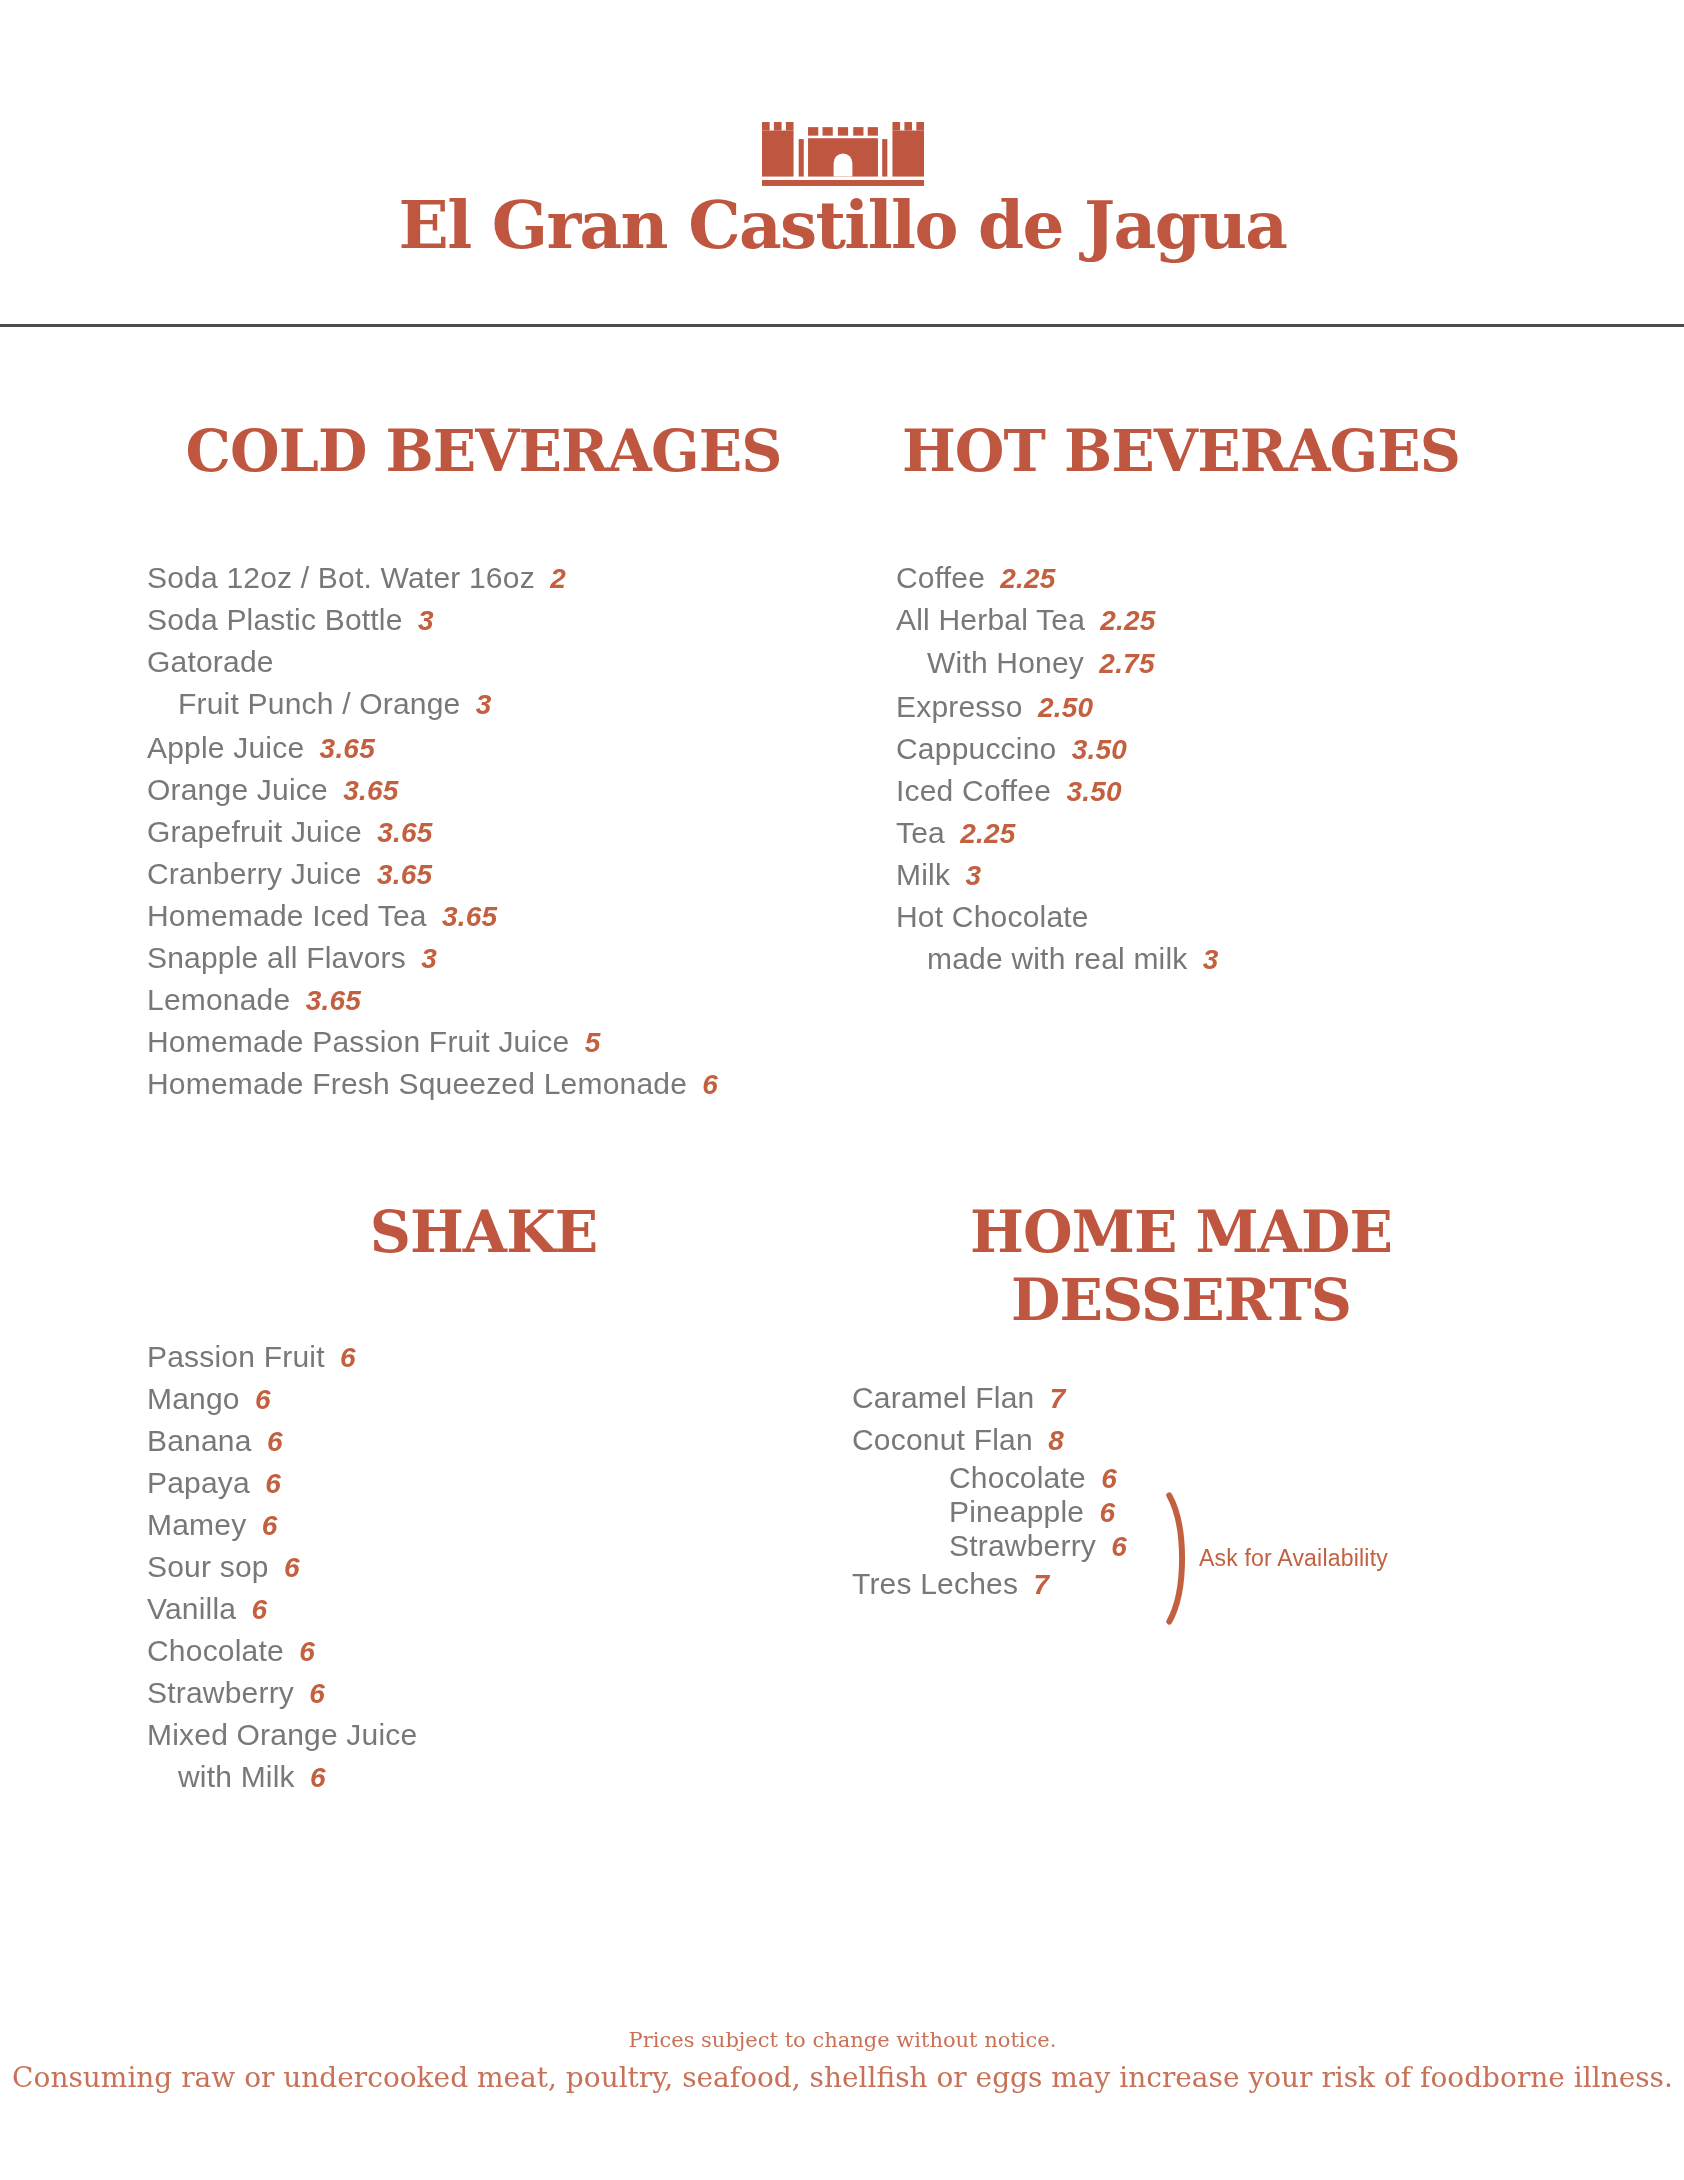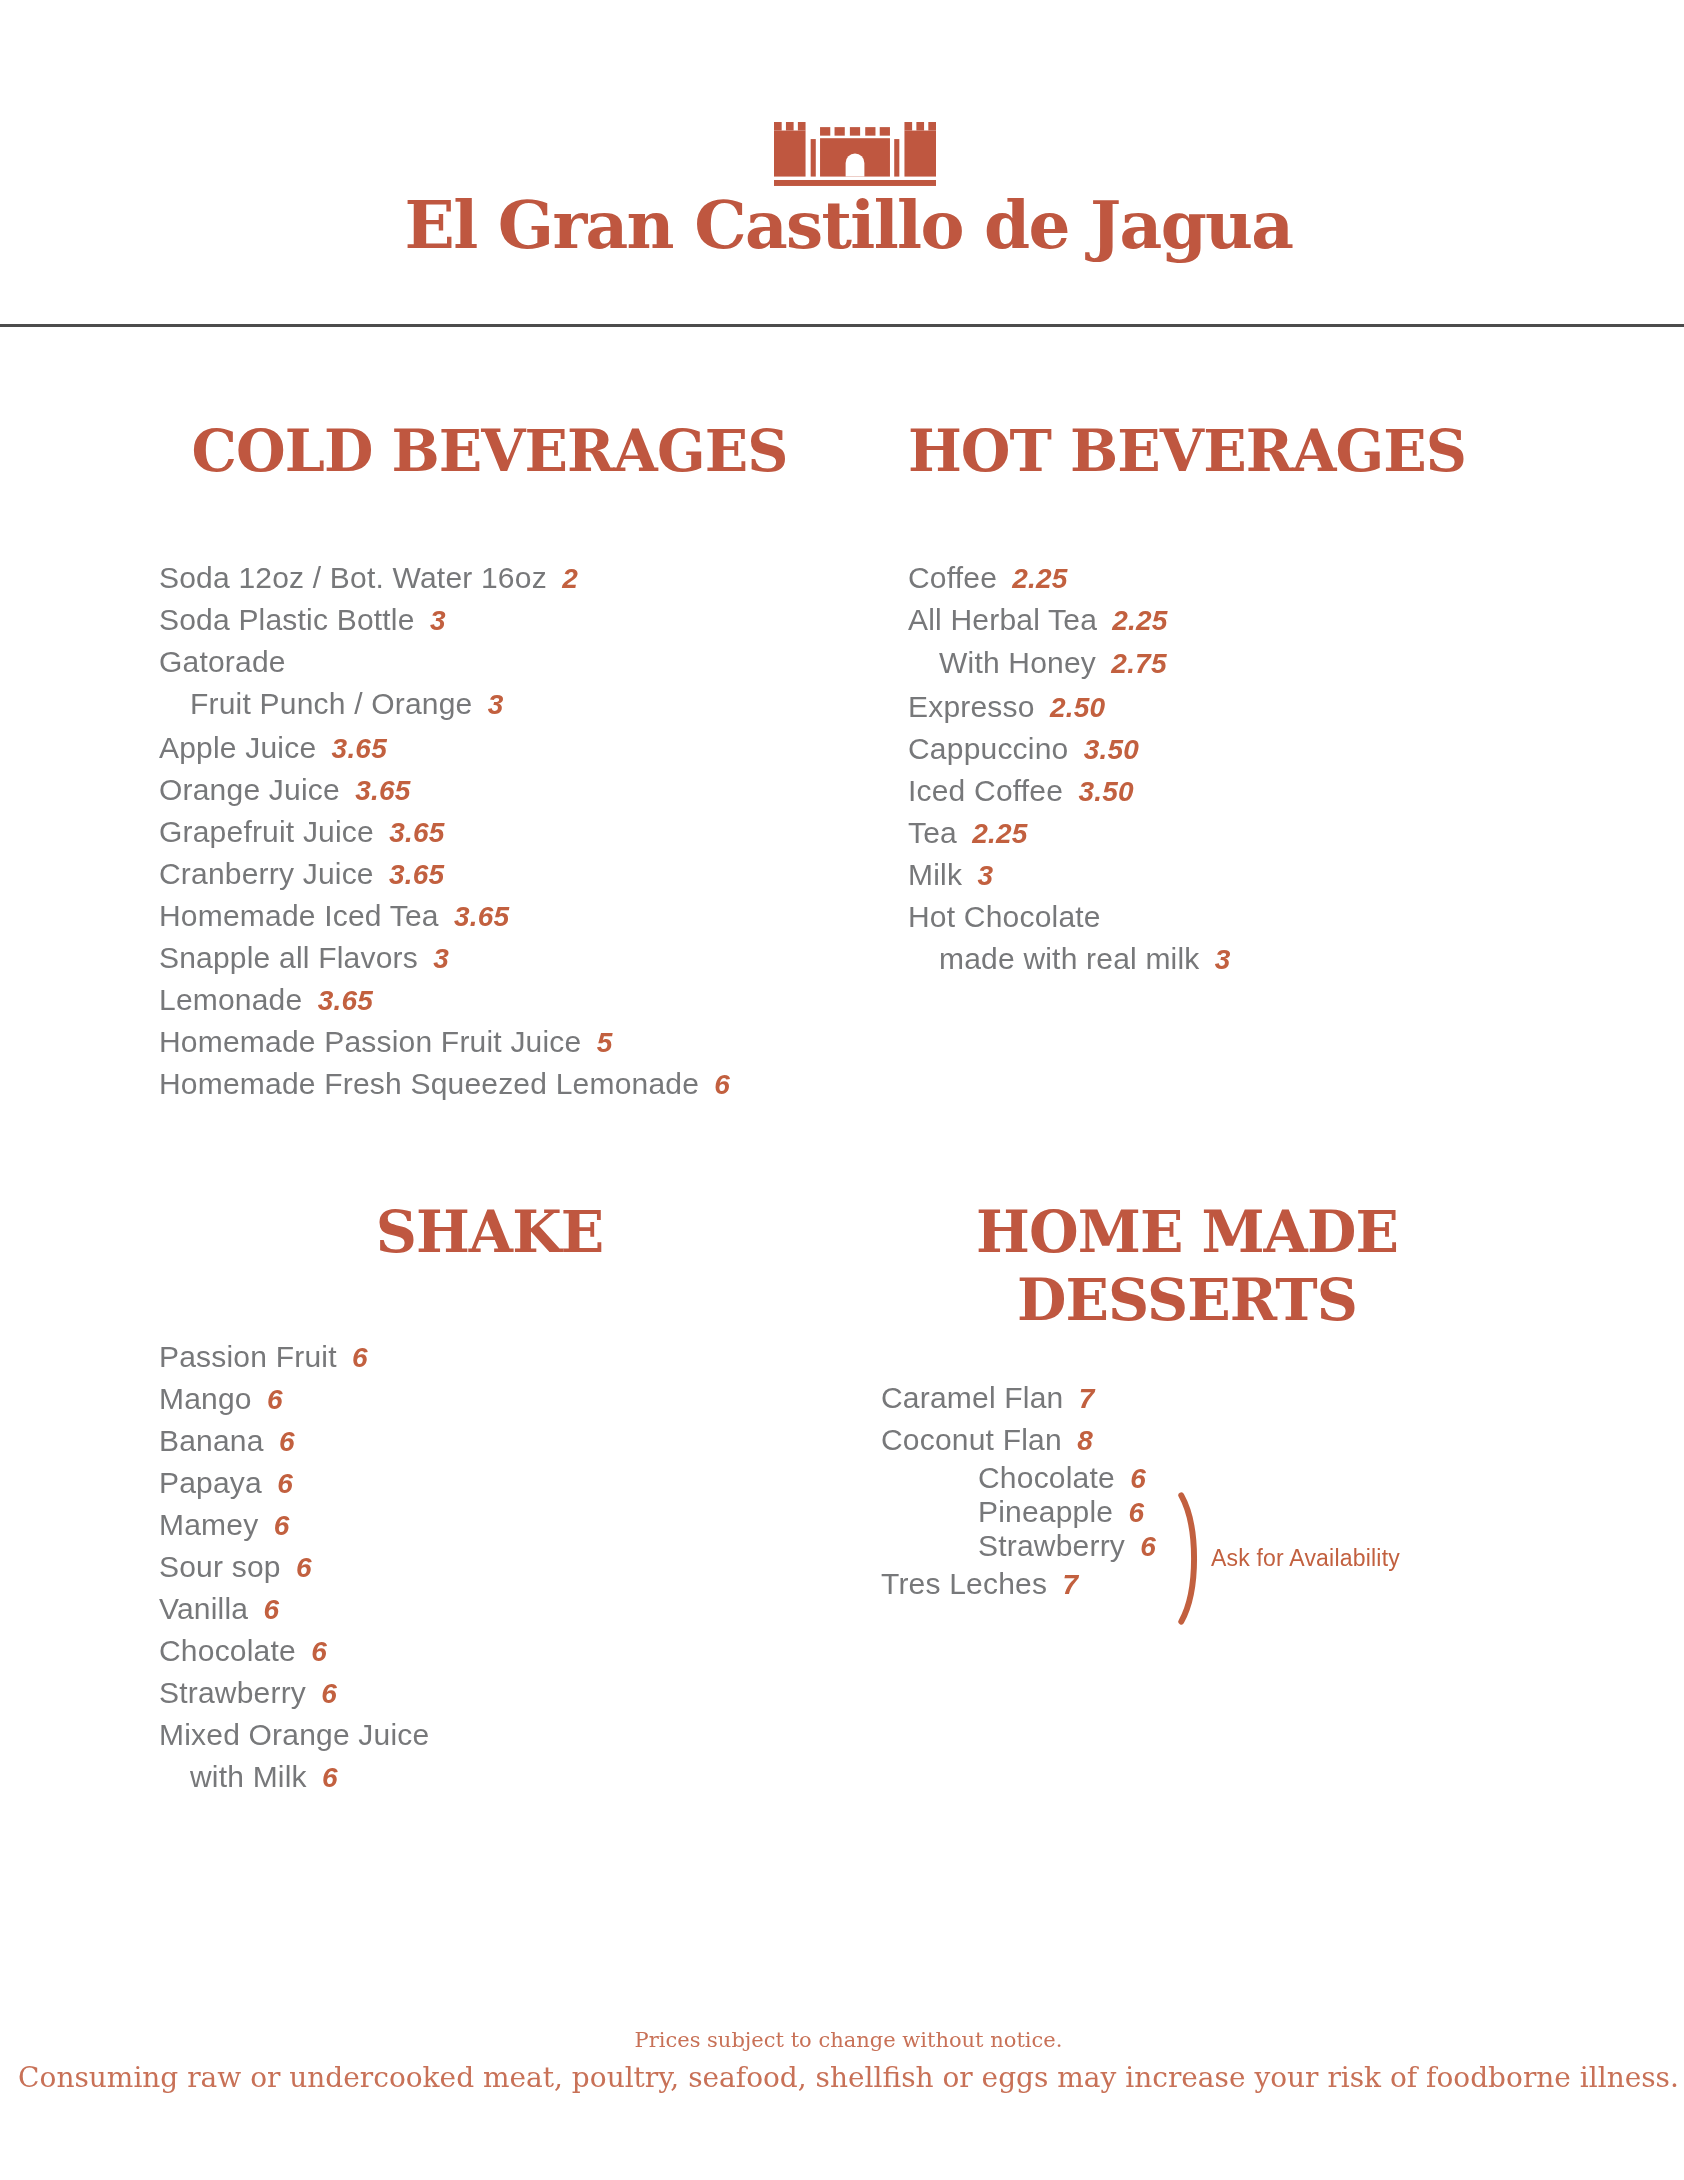--- a/index.html
+++ b/index.html
@@ -2,41 +2,41 @@
 <html style="--accent: #bf5740; --price: #c2603f; --gray: #77787a; --footer: #c87157; --rule: #4c4c4c;font-size:13.6px"><head>
 <meta charset="utf-8">
 <style>
   :root{
     --accent:#bf5740; --price:#c2603f; --gray:#77787a; --footer:#c87157; --rule:#4c4c4c;
   }
   *{margin:0;padding:0;box-sizing:border-box;}
   html,body{background:#fff;}
   body{width:1685px;height:2181px;position:relative;overflow:hidden;
        font-family:"Liberation Sans",sans-serif;}
-  .abs{position:absolute;padding-left:12px;}
+  .abs{position:absolute;}
   
   .logo{left:762px;top:115px;width:162px;height:72px;}
   .title{left:0;top:189px;width:1685px;text-align:center;
          font-family:"DejaVu Serif","Liberation Serif",serif;font-weight:bold;
          font-size:66px;line-height:73px;letter-spacing:-1.7px;color:var(--accent);}
   .rule{left:0;top:324px;width:1685px;height:3.4px;background:var(--rule);}
   
   .sec-title{font-family:"DejaVu Serif","Liberation Serif",serif;font-weight:bold;
              font-size:57px;line-height:68px;letter-spacing:-0.9px;color:var(--accent);
              text-align:center;}
   #h-cold {left:147px;top:417px;width:673px;}
   #h-hot  {left:852px;top:417px;width:658px;}
   #h-shake{left:147px;top:1198px;width:673px;}
   #h-desserts{left:852px;top:1198px;width:658px;}
   
   .items{font-size:30px;letter-spacing:0.2px;color:var(--gray);}
   #list-cold {left:147px;top:557px;width:698px;}
   #list-hot  {left:852px;top:557px;width:698px;margin-left:44px;}
   #list-shake{left:147px;top:1336px;width:698px;}
-  #list-desserts{left:852px;top:1377px;width:698px;margin-left:17px;}
+  #list-desserts{left:852px;top:1377px;width:698px;}
   .row{line-height:41px;white-space:nowrap;}
   .row.indent-1{line-height:44px;padding-left:31px;}
   .row.indent-2{line-height:33px;padding-left:97px;}
   .pr{font-weight:bold;font-style:italic;font-size:28px;color:var(--price);margin-left:15.3px;}
   
   .avail-bracket{left:1165px;top:1492px;width:25.6px;height:133px;}
   .avail-note{left:1199px;top:1543px;font-size:23px;line-height:31px;color:var(--price);
               letter-spacing:0.2px;}
   
   .footer{left:0;top:2022px;width:1685px;text-align:center;color:var(--footer);

